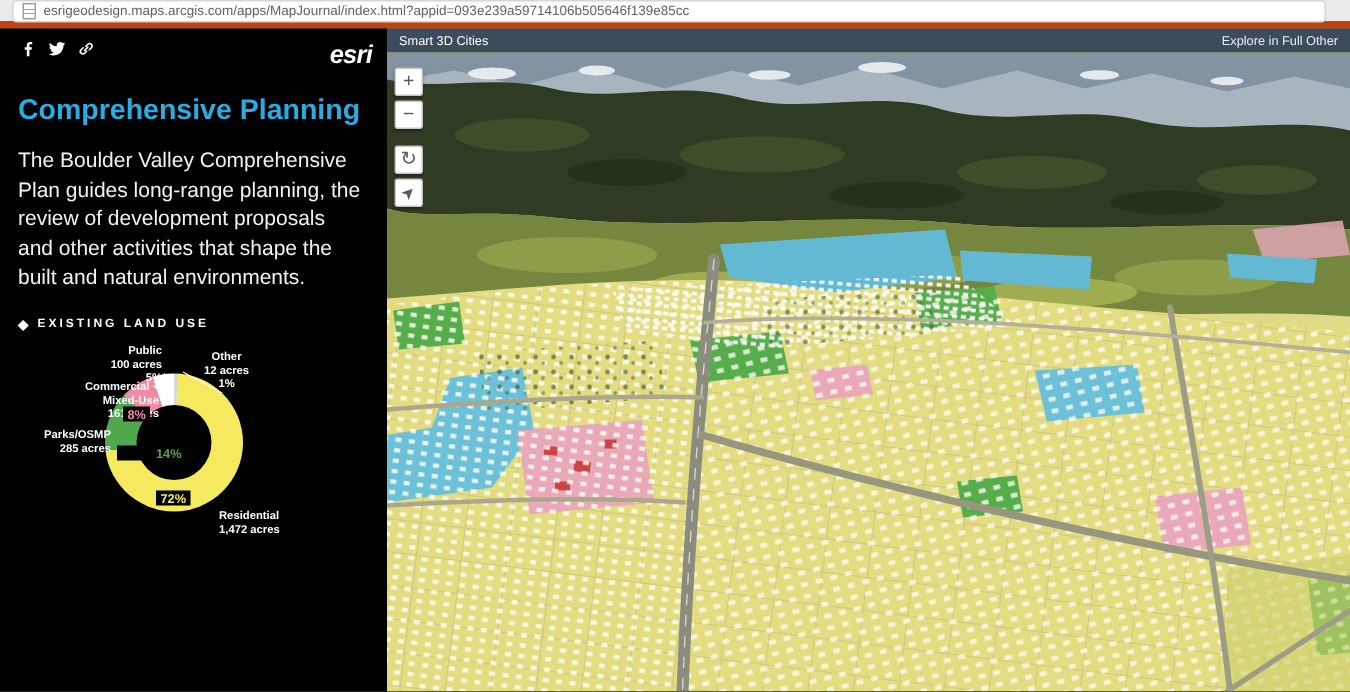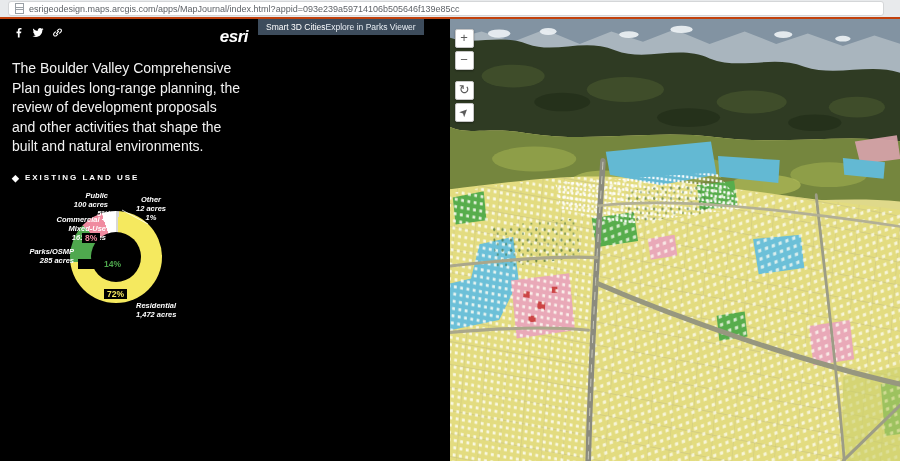--- a/index.html
+++ b/index.html
@@ -1,20 +1,20 @@
 <!DOCTYPE html>
 <html><head>
 <meta charset="utf-8">
 <style>
   html,body{margin:0;padding:0;background:#000;}
   body{width:900px;height:461px;overflow:hidden;font-family:"Liberation Sans",sans-serif;}
   .screen{position:relative;width:900px;height:461px;background:#000;}
 
   
-  .chrome{height:19px;background:#e8eaec;border-bottom:2px solid #c2410c;display:flex;align-items:center;padding:0 8px;box-sizing:border-box;}
+  .chrome{height:19px;background:#e8eaec;border-bottom:5px solid #c2410c;display:flex;align-items:center;padding:0 8px;box-sizing:border-box;}
   .addr{flex:1;max-width:862px;height:13px;background:#fff;border:1px solid #d4d6d8;border-radius:3px;display:flex;align-items:center;padding:0 6px;gap:5px;overflow:hidden;}
   .doc-icon{width:7px;height:9px;border:1px solid #9aa0a6;background:linear-gradient(#fff 30%,#9aa0a6 30%,#9aa0a6 40%,#fff 40%,#fff 60%,#9aa0a6 60%,#9aa0a6 70%,#fff 70%);flex:none;}
   .url{font-size:9px;color:#5f6368;white-space:nowrap;}
 
   .content{display:flex;height:442px;}
 
   
   .panel{width:258px;flex:none;background:#000;color:#fff;position:relative;box-sizing:border-box;}
   .panel-top{display:flex;justify-content:space-between;align-items:flex-start;padding:8px 10px 0 14px;}
   .social{display:flex;gap:8px;align-items:center;}
@@ -25,27 +25,27 @@
   .desc{margin:12px 12px 0;font-size:14px;line-height:1.4;color:#f2f2f2;width:230px;}
   .section-head{margin:16px 12px 0;display:flex;align-items:center;gap:6px;font-size:8px;font-weight:bold;letter-spacing:2px;color:#fff;}
   .section-head .diamond{font-size:9px;letter-spacing:0;}
 
   
   .chart{position:relative;height:165px;margin-top:6px;}
   .donut{position:absolute;left:70px;top:22px;width:92px;height:92px;border-radius:50%;}
   .donut::after{content:"";position:absolute;left:50%;top:50%;width:50px;height:50px;transform:translate(-50%,-50%);background:#000;border-radius:50%;}
   .callouts{position:absolute;left:0;top:0;pointer-events:none;}
   .clabel{position:absolute;font-size:7.5px;line-height:1.2;font-weight:bold;color:#fff;}
-  .clabel span{display:block;font-style:italic;}
+  .clabel span{display:block;}
   .lab-right{text-align:right;}
   .chip{position:absolute;font-size:8.5px;font-weight:bold;background:#000;padding:1px 3px;line-height:1;}
   .footer-link{position:absolute;bottom:4px;left:10px;font-size:13px;font-weight:bold;color:#4e4e4e;cursor:pointer;}
 
   
-  .map-area{flex:1;display:flex;flex-direction:row;min-width:0;gap:26px;}
+  .map-area{flex:1;display:flex;flex-direction:column;min-width:0;}
   .map-header{height:16px;flex:none;background:#3d4c5c;color:#fff;display:flex;justify-content:space-between;align-items:center;padding:0 8px;font-size:8.5px;}
   .map-header a{color:#e8eef4;text-decoration:none;cursor:pointer;}
   .map-view{position:relative;flex:1;overflow:hidden;background:#dfd98a;}
   .map-view > svg{position:absolute;inset:0;display:block;}
 
   .map-controls{position:absolute;left:5px;top:10px;display:flex;flex-direction:column;gap:3px;z-index:5;}
   .ctrl{width:19px;height:19px;box-sizing:border-box;background:#fff;border:1px solid #c6c6c6;border-radius:2px;color:#5a5a5a;font-size:13px;line-height:16px;text-align:center;box-shadow:0 1px 2px rgba(0,0,0,.35);cursor:pointer;user-select:none;}
   .ctrl.gap{margin-top:8px;}
   .ctrl .rot{display:inline-block;transform:rotate(-45deg);font-size:11px;}
 </style>
@@ -78,20 +78,21 @@
             </span>
           <span>
               <svg width="11" height="11" viewBox="0 0 16 16">
                 <path fill="none" stroke="#fff" stroke-width="1.6" stroke-linecap="round" d="M6.5 9.5l3-3M5 7l-2 2a2.4 2.4 0 003.4 3.4l2-2M11 9l2-2A2.4 2.4 0 009.6 3.6l-2 2"></path>
               </svg>
             </span>
         </div>
         <div class="esri-logo">esri</div>
       </div>
 
+      <h1 class="title">Comprehensive Planning</h1>
       <p class="desc">The Boulder Valley Comprehensive Plan guides long-range planning, the review of development proposals and other activities that shape the built and natural environments.</p>
 
       <div class="section-head">
         <span class="diamond">◆</span>
         <span>EXISTING LAND USE</span>
       </div>
 
       <div class="chart">
         <div class="donut" style="background: conic-gradient(rgb(216, 216, 216) 0%, rgb(216, 216, 216) 1%, rgb(245, 233, 95) 1%, rgb(245, 233, 95) 73%, rgb(79, 168, 78) 73%, rgb(79, 168, 78) 87%, rgb(240, 139, 160) 87%, rgb(240, 139, 160) 95%, rgb(255, 255, 255) 95%, rgb(255, 255, 255) 100%);"></div>
         <svg class="callouts" width="258" height="165">
@@ -117,32 +118,32 @@
         </div>
         <span class="chip" style="left: 82px; top: 44px; color: rgb(240, 139, 160);">8%</span>
 
         <div class="clabel lab-right" style="right:184px;top:58px;">
           <span>Parks/OSMP</span>
           <span>285 acres</span>
         </div>
         <span class="chip" style="left: 78px; top: 70px; color: rgb(79, 168, 78); padding-left: 26px;">14%</span>
 
         <span class="chip" style="left: 104px; top: 100px; color: rgb(245, 233, 95);">72%</span>
-        <div class="clabel" style="left:136px;top:112px;">
+        <div class="clabel" style="left:146px;top:112px;">
           <span>Residential</span>
           <span>1,472 acres</span>
         </div>
       </div>
 
     </aside>
 
     <main class="map-area">
       <div class="map-header">
         <span>Smart 3D Cities</span>
-        <a>Explore in Parks Viewer</a>
+        <a>Explore in Full Other</a>
       </div>
 
       <div class="map-view">
         <svg viewBox="0 0 642 426" width="100%" height="100%" preserveAspectRatio="none">
           <defs>
             <pattern id="bldgL" width="9" height="7" patternUnits="userSpaceOnUse" patternTransform="rotate(7)">
               <rect x="1" y="2" width="4" height="2.8" fill="#fdfdf4" opacity="0.95"></rect>
             </pattern>
             <pattern id="bldgR" width="10" height="8" patternUnits="userSpaceOnUse" patternTransform="rotate(-14)">
               <rect x="2" y="2" width="4.6" height="3.1" fill="#fdfdf4" opacity="0.9"></rect>

